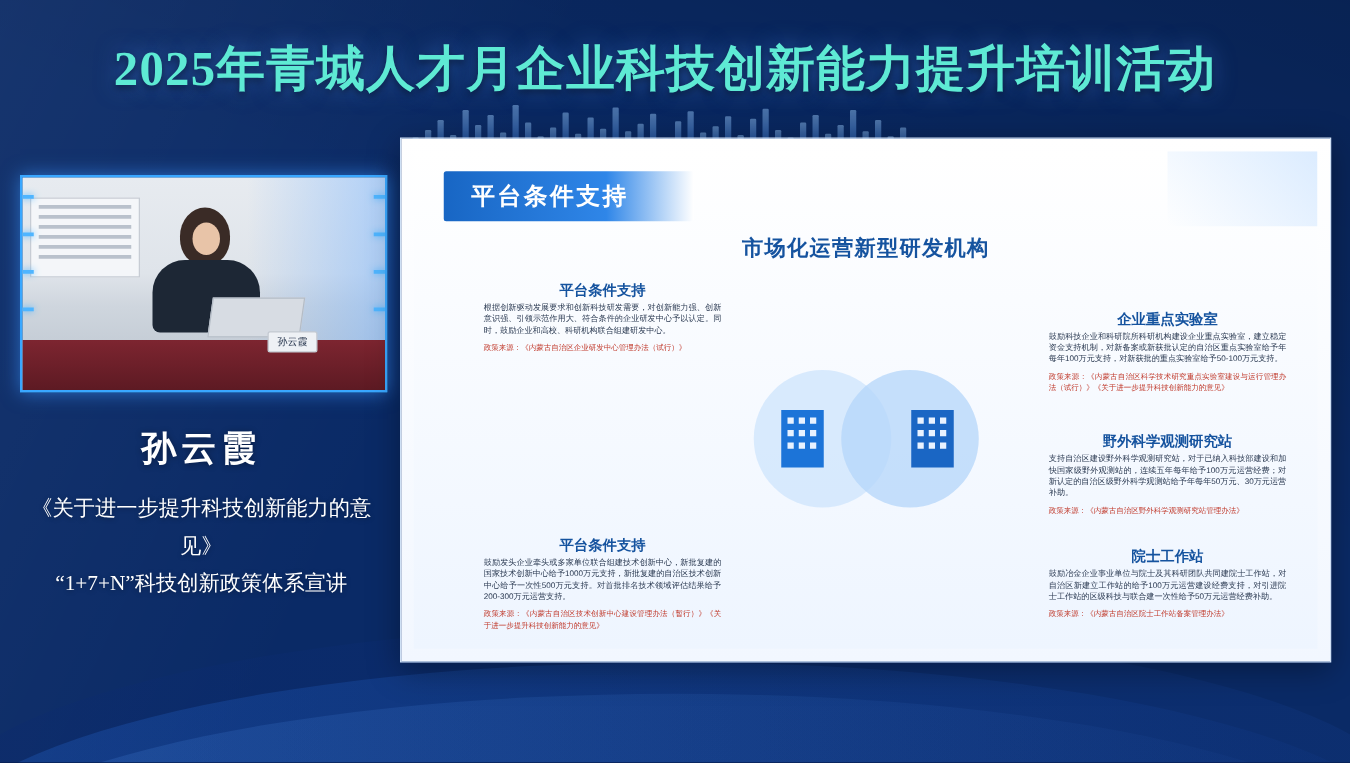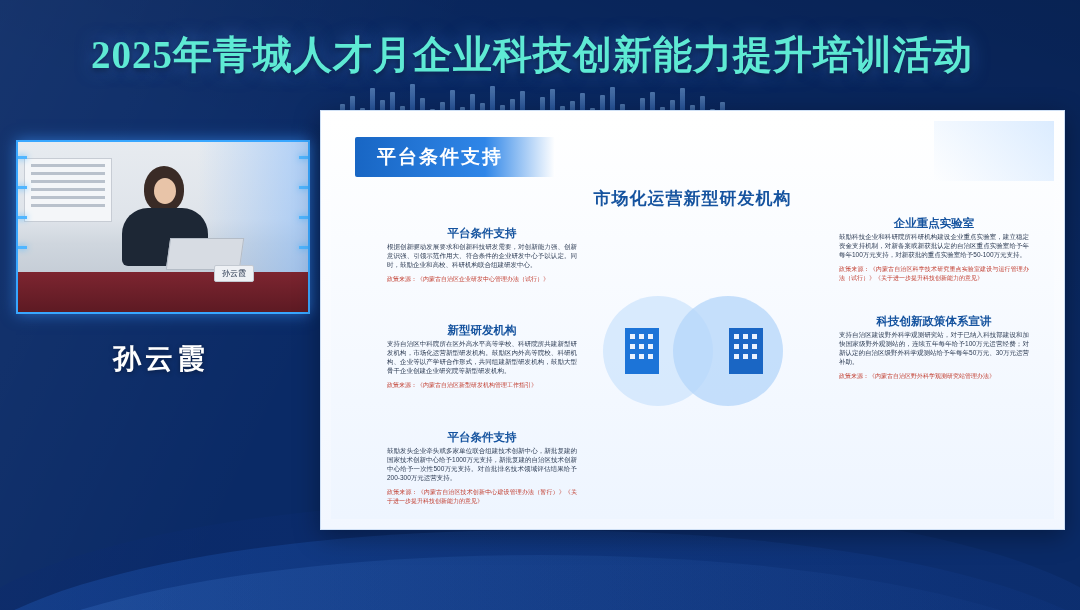--- a/index.html
+++ b/index.html
@@ -271,21 +271,21 @@
 
   .col {
     position: absolute;
     width: 190px;
     font-size: 6.5px;
     line-height: 9px;
     color: #2b3a52;
     text-align: justify;
   }
   .col.left { left: 56px; }
-  .col.right { left: 508px; }
+  .col.right { left: 508px; margin-top: 33px; }
   .col h4 {
     margin: 0 0 4px 0;
     font-family: "Liberation Serif", serif;
     font-size: 11.5px;
     color: #15539f;
     text-align: center;
     font-weight: bold;
   }
   .col .body { margin: 0 0 4px 0; }
   .col .src {
@@ -385,20 +385,24 @@
     <div class="tick" style="left:-1px;top:44px"></div>
     <div class="tick" style="left:-1px;top:74px"></div>
     <div class="tick" style="left:-1px;top:104px"></div>
     <div class="tick" style="right:-1px;top:14px"></div>
     <div class="tick" style="right:-1px;top:44px"></div>
     <div class="tick" style="right:-1px;top:74px"></div>
     <div class="tick" style="right:-1px;top:104px"></div>
   </div>
 
   <div class="speaker-name">孙云霞</div>
+  <div class="speaker-topic">
+    <div>《关于进一步提升科技创新能力的意见》</div>
+    <div>“1+7+N”科技创新政策体系宣讲</div>
+  </div>
 
   <div class="slide-outer">
     <div class="slide">
       <div class="slide-corner"></div>
 
       <div class="slide-head">
         <span>平台条件支持</span>
       </div>
 
       <div class="slide-sub">市场化运营新型研发机构</div>
@@ -428,37 +432,37 @@
             <i style="left:14px;top:26px"></i>
             <i style="left:23px;top:26px"></i>
         </div>
       </div>
 
       <div class="col left l1">
         <h4>平台条件支持</h4>
         <p class="body">根据创新驱动发展要求和创新科技研发需要，对创新能力强、创新意识强、引领示范作用大、符合条件的企业研发中心予以认定。同时，鼓励企业和高校、科研机构联合组建研发中心。</p>
         <p class="src">政策来源：《内蒙古自治区企业研发中心管理办法（试行）》</p>
       </div>
-      <div class="col left l2">
-        <h4>新型研发机构</h4>
-        <p class="body">支持自治区中科院所在区外高水平高等学校、科研院所共建新型研发机构，市场化运营新型研发机构。鼓励区内外高等院校、科研机构、企业等以产学研合作形式，共同组建新型研发机构，鼓励大型骨干企业创建企业研究院等新型研发机构。</p>
-        <p class="src">政策来源：《内蒙古自治区新型研发机构管理工作指引》</p>
-      </div>
       <div class="col left l3">
         <h4>平台条件支持</h4>
         <p class="body">鼓励发头企业牵头或多家单位联合组建技术创新中心，新批复建的国家技术创新中心给予1000万元支持，新批复建的自治区技术创新中心给予一次性500万元支持。对首批排名技术领域评估结果给予200-300万元运营支持。</p>
         <p class="src">政策来源：《内蒙古自治区技术创新中心建设管理办法（暂行）》《关于进一步提升科技创新能力的意见》</p>
       </div>
 
       <div class="col right r1">
         <h4>企业重点实验室</h4>
         <p class="body">鼓励科技企业和科研院所科研机构建设企业重点实验室，建立稳定资金支持机制，对新备案或新获批认定的自治区重点实验室给予年每年100万元支持，对新获批的重点实验室给予50-100万元支持。</p>
         <p class="src">政策来源：《内蒙古自治区科学技术研究重点实验室建设与运行管理办法（试行）》《关于进一步提升科技创新能力的意见》</p>
       </div>
       <div class="col right r2">
-        <h4>科技创新政策体系宣讲</h4>
+        <h4>野外科学观测研究站</h4>
         <p class="body">支持自治区建设野外科学观测研究站，对于已纳入科技部建设和加快国家级野外观测站的，连续五年每年给予100万元运营经费；对新认定的自治区级野外科学观测站给予年每年50万元、30万元运营补助。</p>
         <p class="src">政策来源：《内蒙古自治区野外科学观测研究站管理办法》</p>
+      </div>
+      <div class="col right r3">
+        <h4>院士工作站</h4>
+        <p class="body">鼓励冶金企业事业单位与院士及其科研团队共同建院士工作站，对自治区新建立工作站的给予100万元运营建设经费支持，对引进院士工作站的区级科技与联合建一次性给予50万元运营经费补助。</p>
+        <p class="src">政策来源：《内蒙古自治区院士工作站备案管理办法》</p>
       </div>
 
     </div>
   </div>
 </div>
 
 </body></html>

